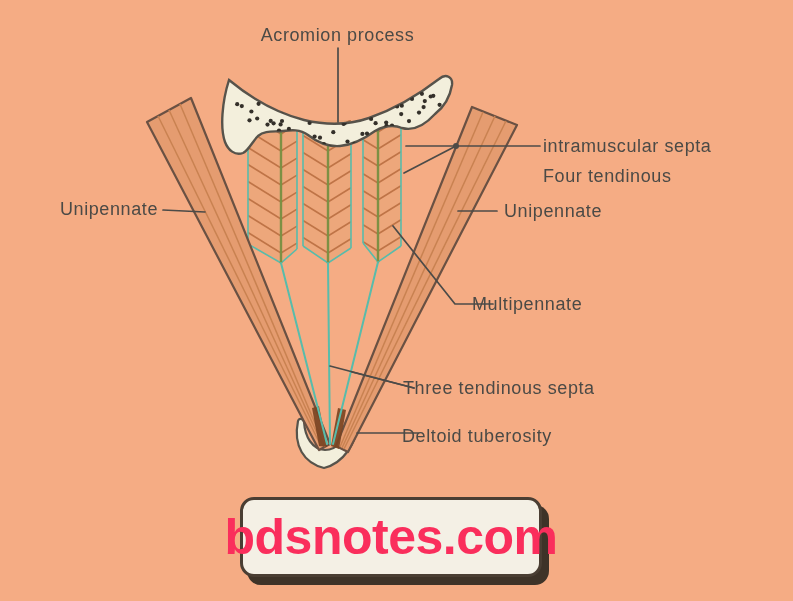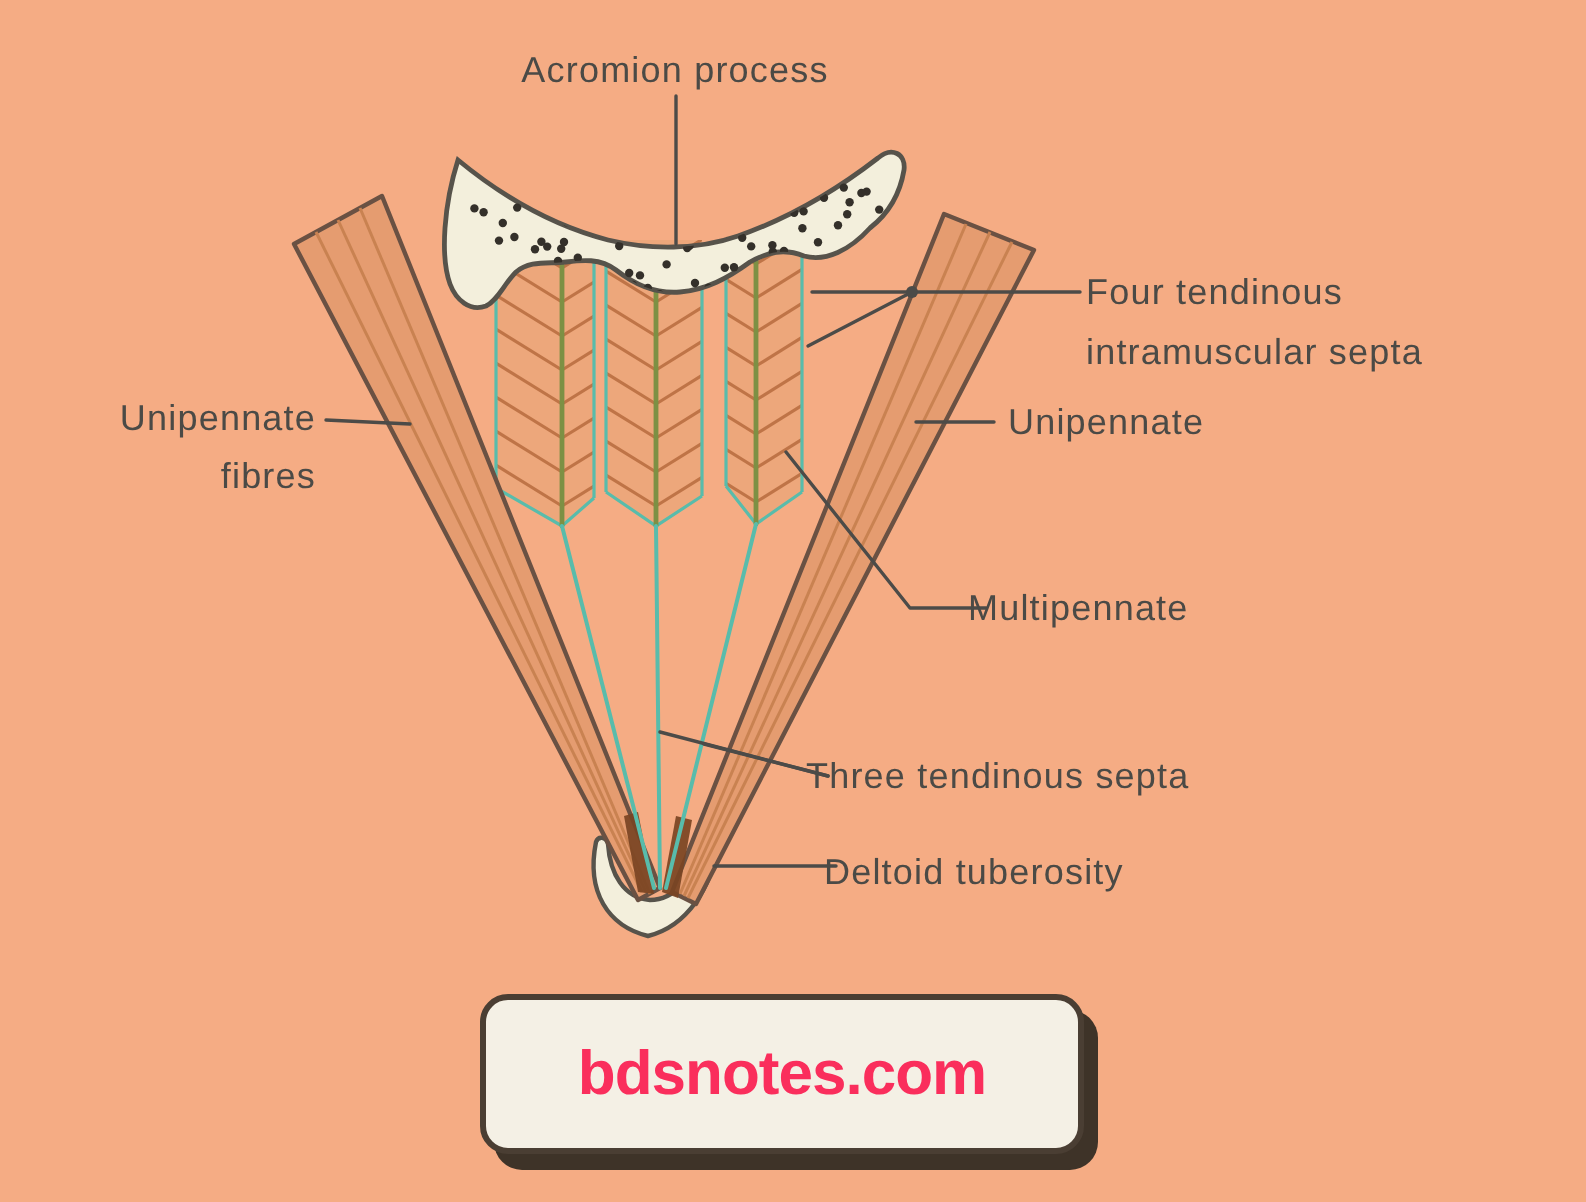--- a/index.html
+++ b/index.html
@@ -30,30 +30,30 @@
   .leader{stroke:var(--leader); stroke-width:1.7; fill:none; stroke-linecap:round; stroke-linejoin:round;}
   .leader-dot{fill:var(--leader);}
   .label{
     position:absolute; color:var(--label-text); font-size:18px; line-height:29px;
     letter-spacing:0.6px; white-space:nowrap;
   }
   #lbl-acromion{left:235px; top:21px; width:205px; text-align:center;}
   #lbl-posterior{left:18px; top:195px; width:140px; text-align:right;}
   #lbl-four{left:543px; top:131px; line-height:30px;}
   #lbl-anterior{left:504px; top:197px;}
-  #lbl-multipennate{left:484px; top:290px;}
+  #lbl-multipennate{left:472px; top:290px;}
   #lbl-three{left:403px; top:374px;}
-  #lbl-tuberosity{left:412px; top:422px;}
+  #lbl-tuberosity{left:402px; top:422px;}
   .watermark{
     position:absolute; left:240px; top:497px; width:296px; height:74px;
     background:var(--watermark-bg);
     border:3px solid var(--watermark-border); border-radius:14px;
     box-shadow:7px 8px 0 var(--watermark-shadow);
     display:flex; align-items:center; justify-content:center;
-    color:var(--watermark-text); font-size:31px; font-weight:bold; letter-spacing:-0.5px;
+    color:var(--watermark-text); font-size:50px; font-weight:bold; letter-spacing:-0.5px;
   }
 </style>
 </head>
 <body>
 
 <div class="stage">
 
   <svg class="diagram" width="793" height="601" viewBox="0 0 793 601">
 
     <defs>
@@ -276,26 +276,25 @@
       <path class="leader" d="M 357,433 L 418,433"></path>
     </g>
   </svg>
 
   <div class="label" id="lbl-acromion">
     <div>Acromion process</div>
   </div>
 
   <div class="label" id="lbl-posterior">
     <div>Unipennate</div>
-    <div>fibres</div>
   </div>
 
   <div class="label" id="lbl-four">
+    <div>intramuscular septa</div>
     <div>Four tendinous</div>
-    <div>intramuscular septa</div>
   </div>
 
   <div class="label" id="lbl-anterior">
     <div>Unipennate</div>
   </div>
 
   <div class="label" id="lbl-multipennate">
     <div>Multipennate</div>
   </div>
 

